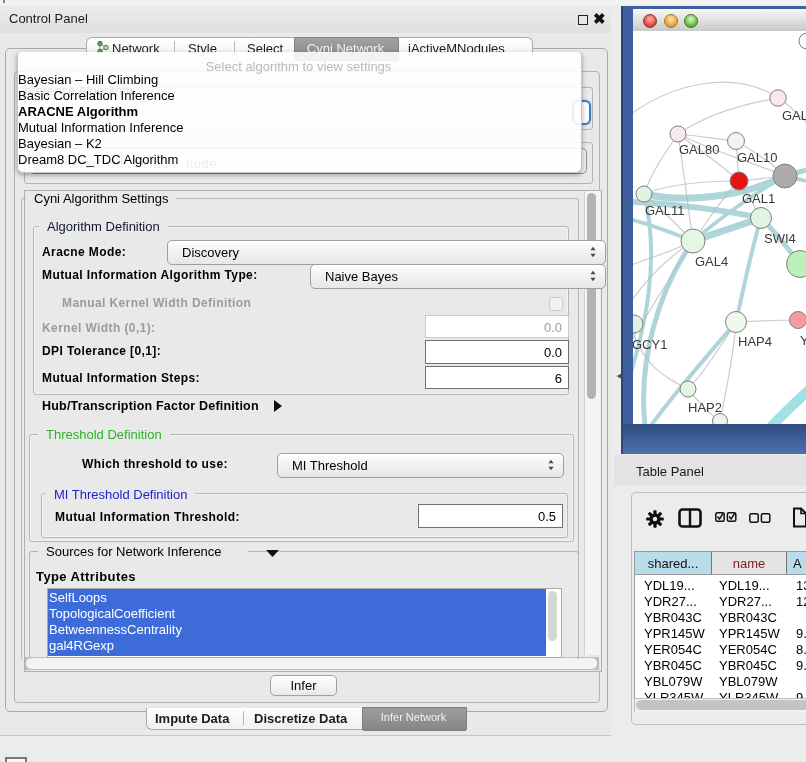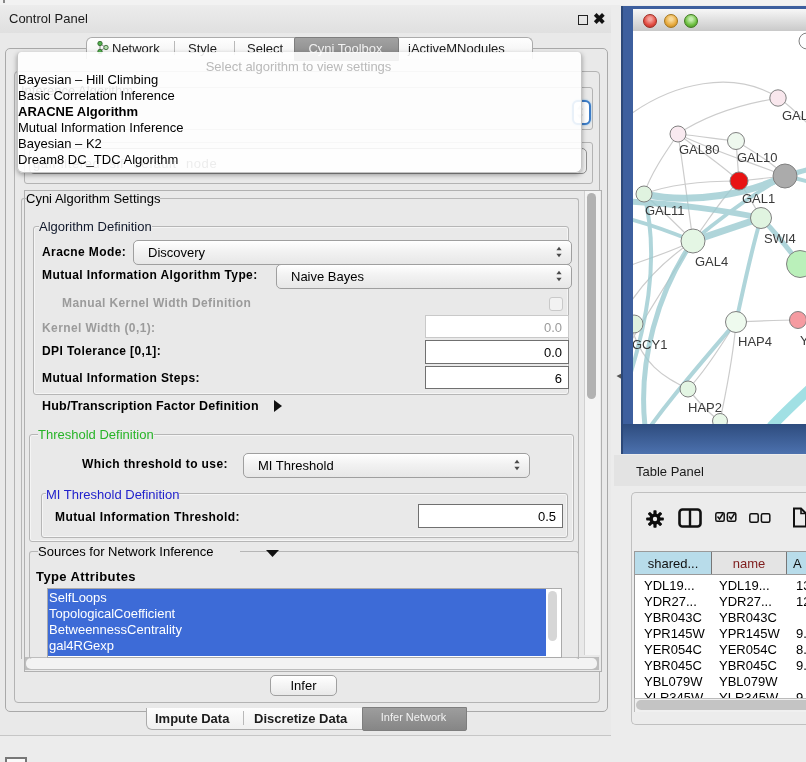--- a/index.html
+++ b/index.html
@@ -2,28 +2,28 @@
 <html><head>
 <meta charset="utf-8">
 <style>
   html,body{margin:0;padding:0;}
   body{font-family:"Liberation Sans",sans-serif;}
   #app{position:relative;width:806px;height:762px;background:#ececec;overflow:hidden;}
   .abs{position:absolute;}
   .b12{font-weight:bold;font-size:12px;color:#000;letter-spacing:0.4px;}
   .gray{color:#9b9b9b;}
   .combo{position:absolute;border:1px solid #9f9f9f;border-radius:5px;
-    background:linear-gradient(#ffffff,#f2f2f2 45%,#e7e7e7);box-shadow:inset 0 1px 0 #fff;}
+    background:linear-gradient(#ffffff,#f2f2f2 45%,#e7e7e7);box-shadow:inset 0 1px 0 #fff;margin-left:34px;}
   .combo .ctext{position:absolute;left:14px;top:4px;font-size:13px;color:#000;}
   .updown{position:absolute;right:8px;top:4px;width:8px;height:14px;}
   .field{position:absolute;background:#fff;border:1px solid #707070;font-size:13px;
     text-align:right;color:#000;box-sizing:border-box;padding:4px 6px 0 0;}
   .grp{position:absolute;border:1px solid #b6b6b6;border-radius:3px;
     box-shadow:inset 0 0 0 1px rgba(255,255,255,.55);}
-  .grplabel{position:absolute;background:#e9e9e9;padding:0 0;font-size:13px;}
+  .grplabel{position:absolute;background:#e9e9e9;padding:0 8px;font-size:13px;}
 </style>
 </head>
 <body>
 <div id="app">
 
   <div class="abs" style="left:0;top:0;width:611px;height:762px;background:#ececec;"></div>
   <div class="abs" style="left:0;top:0;width:806px;height:5px;background:#f2f2f2;"></div>
   <div class="abs" style="left:3px;top:0;width:2px;height:3px;background:#888;"></div>
   <div class="abs" style="left:0;top:5px;width:611px;height:730px;background:#e9e9e9;border-bottom:1px solid #c6c6c6;"></div>
 
@@ -43,21 +43,21 @@
   <div class="abs" style="left:234px;top:41px;width:1px;height:14px;background:#b9b9b9;"></div>
   <svg class="abs" style="left:97px;top:41px;" width="12" height="13" viewBox="0 0 12 13">
     <path d="M3 2.5 L8.5 6.5 M3 10 L8.5 6.5 M3 2.5 L3 10" stroke="#888" stroke-width="1" fill="none"></path>
     <circle cx="3" cy="2.5" r="2.2" fill="#53b04e" stroke="#2a5e27" stroke-width="0.8"></circle>
     <circle cx="9" cy="6.5" r="2.2" fill="#b6dcb0" stroke="#2a5e27" stroke-width="0.8"></circle>
     <circle cx="3" cy="10.5" r="2.2" fill="#53b04e" stroke="#2a5e27" stroke-width="0.8"></circle>
   </svg>
   <div class="abs" style="left:112px;top:41px;font-size:13px;color:#1c1c1c;">Network</div>
   <div class="abs" style="left:188px;top:41px;font-size:13px;color:#1c1c1c;">Style</div>
   <div class="abs" style="left:247px;top:41px;font-size:13px;color:#1c1c1c;">Select</div>
-  <div class="abs" style="left:294px;top:41px;width:103px;text-align:center;font-size:13px;color:#f2f2f2;">Cyni Toolbox</div>
+  <div class="abs" style="left:294px;top:41px;width:103px;text-align:center;font-size:13px;color:#f2f2f2;">Cyni Network</div>
   <div class="abs" style="left:408px;top:41px;font-size:13px;color:#1c1c1c;">jActiveMNodules</div>
 
   <div class="abs" style="left:24px;top:87px;width:569px;height:43px;border:1px solid #b3b3b3;border-radius:3px;box-sizing:border-box;"></div>
   <div class="abs" style="left:21px;top:83px;font-size:13px;color:#000;">Inference Algorithm</div>
   <div class="abs" style="left:572px;top:100px;width:19px;height:25px;background:#fff;border:2.5px solid #3c7cc7;border-radius:6px;box-shadow:0 0 2px #74b2e4;box-sizing:border-box;"></div>
   <svg class="abs" style="left:576px;top:104px;" width="8" height="16" viewBox="0 0 8 16">
     <path d="M4 1 L7 5.5 L1 5.5 Z" fill="#cdd6de"></path>
       <path d="M4 15 L7 10.5 L1 10.5 Z" fill="#cdd6de"></path>
   </svg>
   <div class="abs" style="left:24px;top:142px;width:569px;height:42px;border:1px solid #b3b3b3;border-radius:3px;box-sizing:border-box;"></div>

